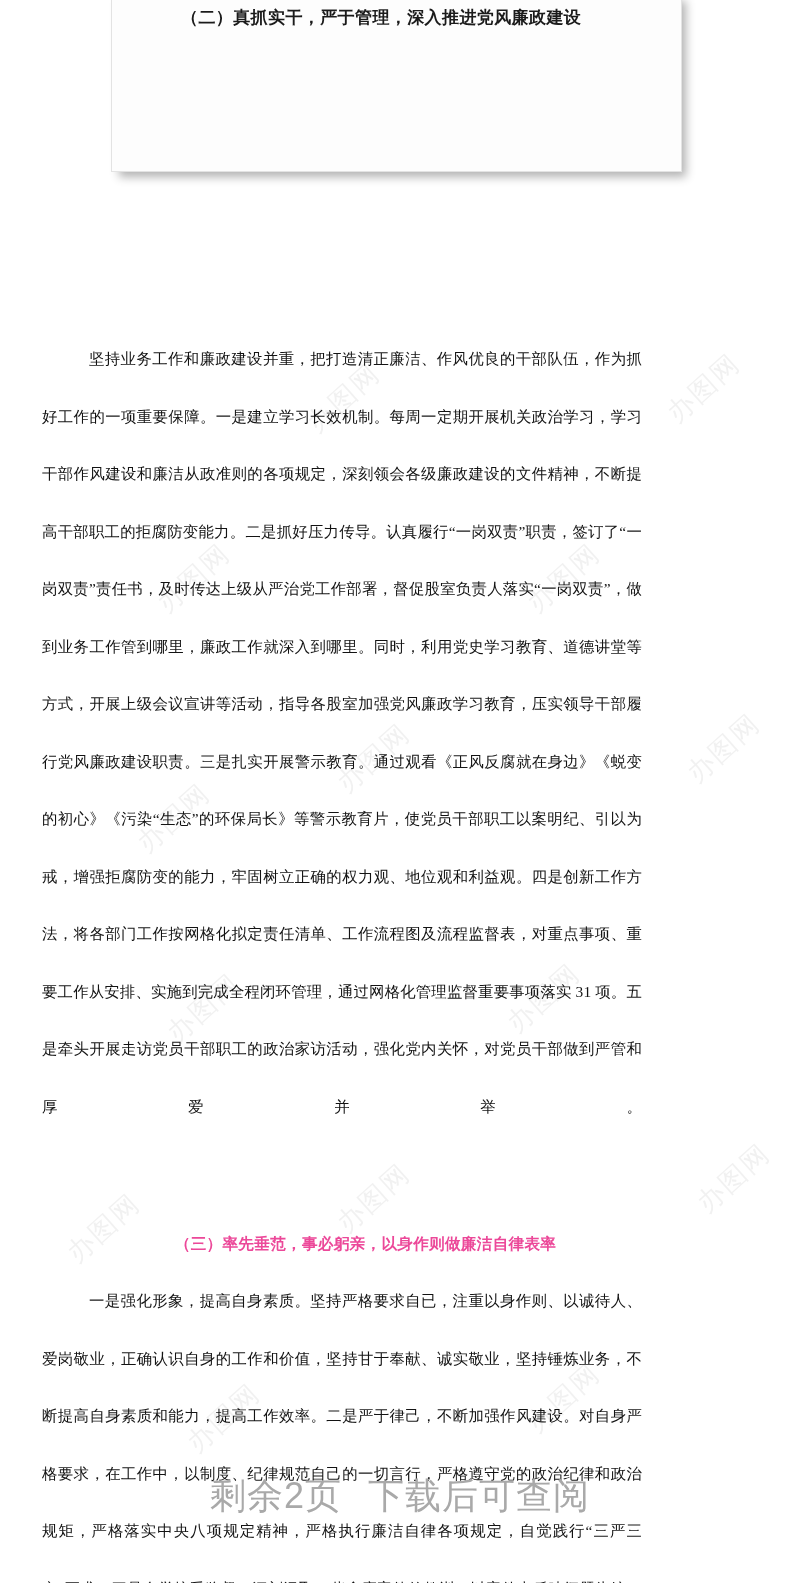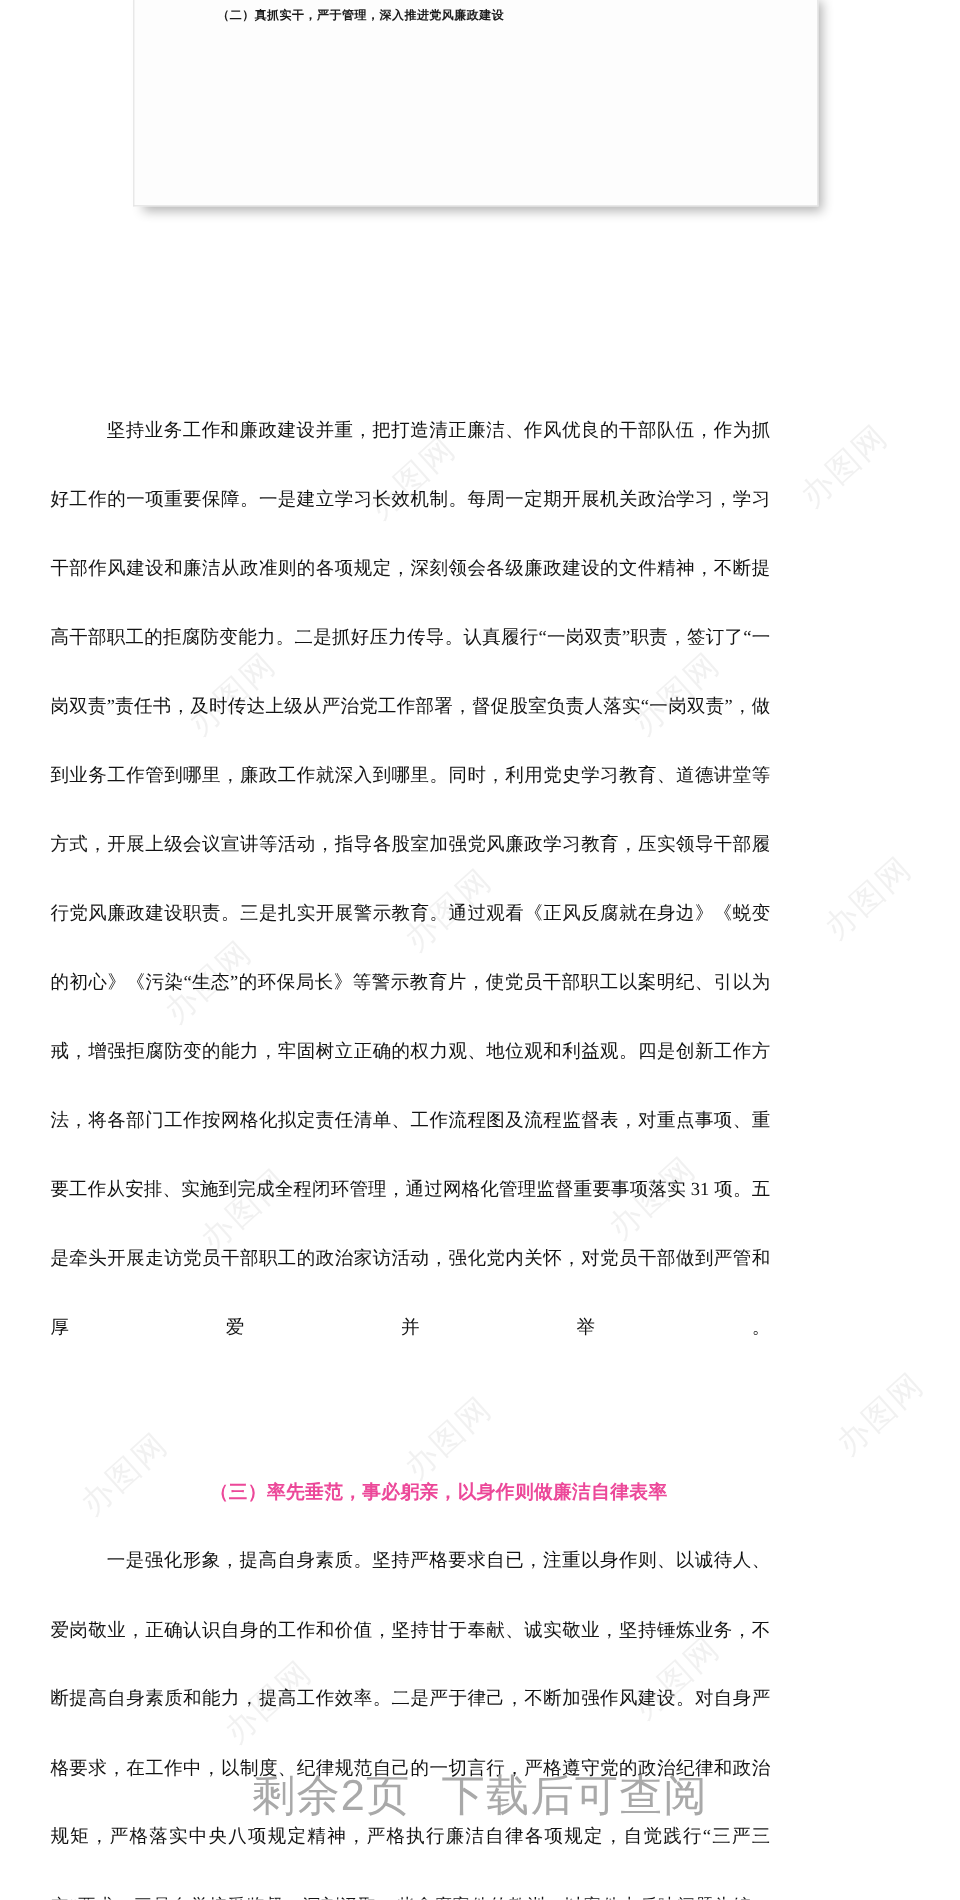--- a/index.html
+++ b/index.html
@@ -27,21 +27,21 @@
     border: 1px solid #e3e3e3;
     border-top: none;
     box-shadow: 6px 7px 9px -2px rgba(0,0,0,0.30);
     box-sizing: border-box;
     overflow: hidden;
   }
   .page-card-heading {
     position: absolute;
     left: 69px;
     top: 14px;
-    font-size: 10px;
+    font-size: 17px;
     font-weight: bold;
     letter-spacing: 0.4px;
     color: #1b1b1b;
     white-space: nowrap;
     font-family: Liberation Mono, monospace;
   }
 
   
   .doc-body {
     position: absolute;

